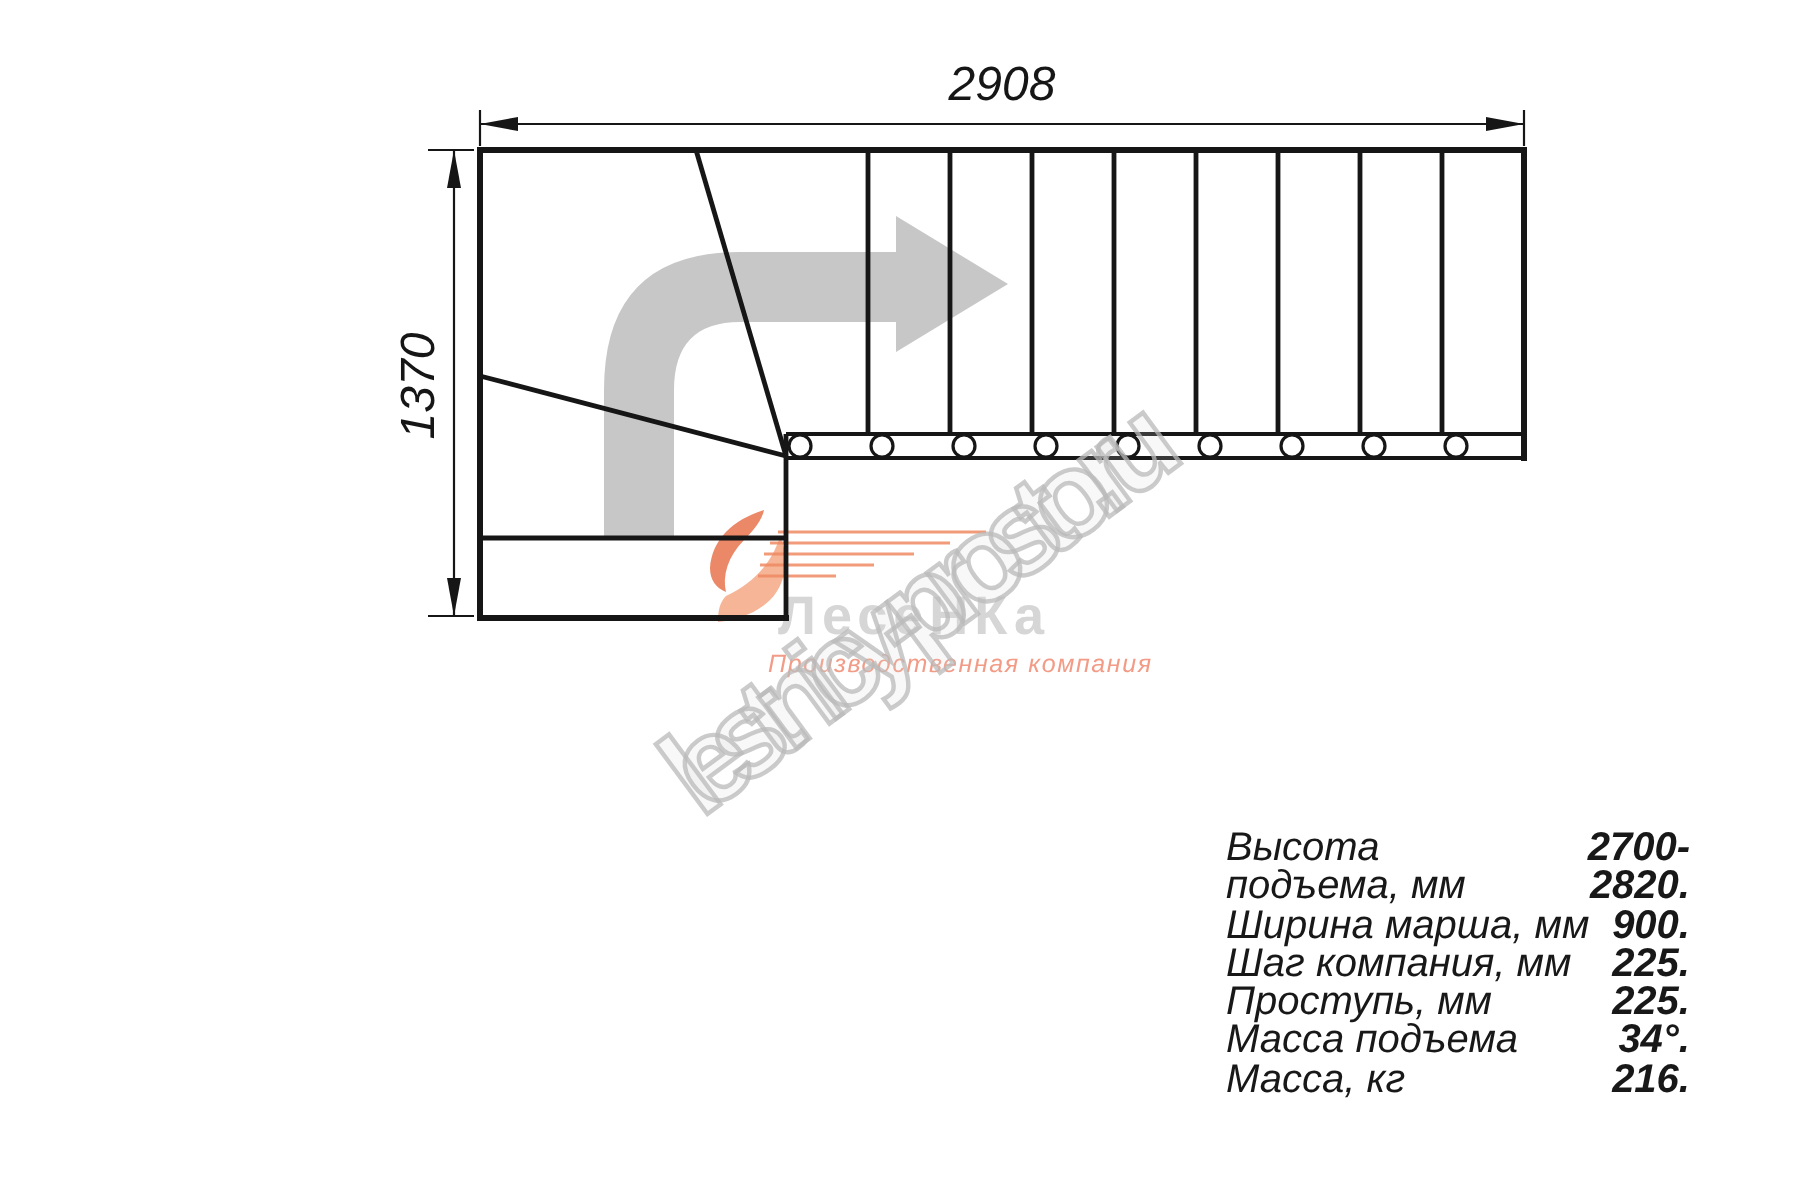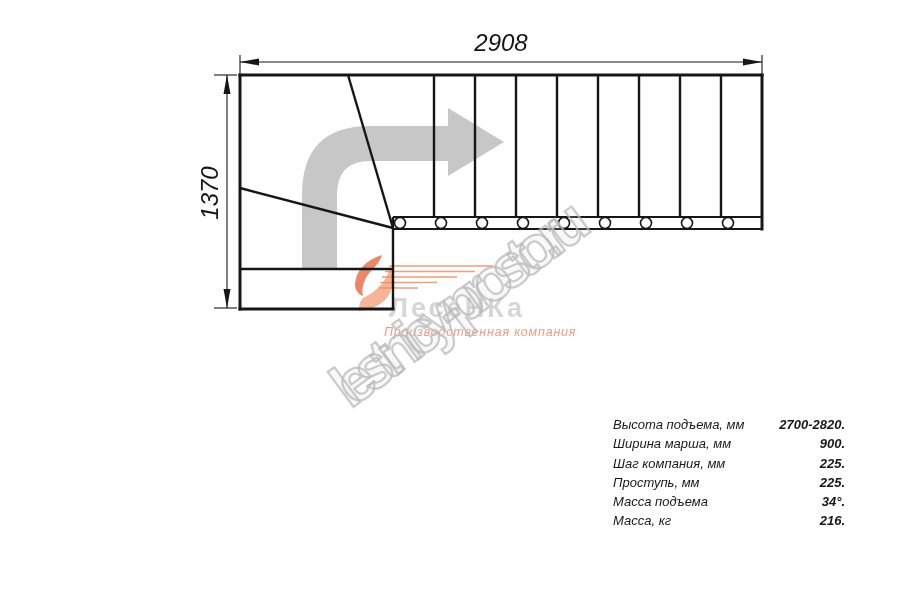--- a/index.html
+++ b/index.html
@@ -13,21 +13,21 @@
   .brand-tagline{left:384px;top:325px;font-size:12.5px;color:#f29b86;
                  letter-spacing:0.8px;white-space:nowrap;font-style:italic;}
 
   
   .dim-label{font-style:italic;font-size:24px;color:#161616;text-align:center;
              width:200px;line-height:26px;}
   .dim-top{left:401px;top:30px;}
   .dim-left{left:110px;top:180px;transform:rotate(-90deg);}
 
   
-  .specs{left:613px;top:415px;width:232px;font-style:italic;font-size:13px;
+  .specs{left:613px;top:415px;width:232px;font-style:italic;font-size:20px;
          color:#181818;}
   .spec-row{display:flex;justify-content:space-between;line-height:19.3px;}
   .spec-row .v{text-align:right;font-weight:bold;}
 
   
   .watermark{left:105px;top:272px;width:700px;text-align:center;
              font-size:60px;font-weight:bold;letter-spacing:-12px;
              color:rgba(215,215,215,0.18);
              -webkit-text-stroke:2.2px rgba(185,185,185,0.75);
              transform:rotate(-36.5deg);white-space:nowrap;z-index:30;

